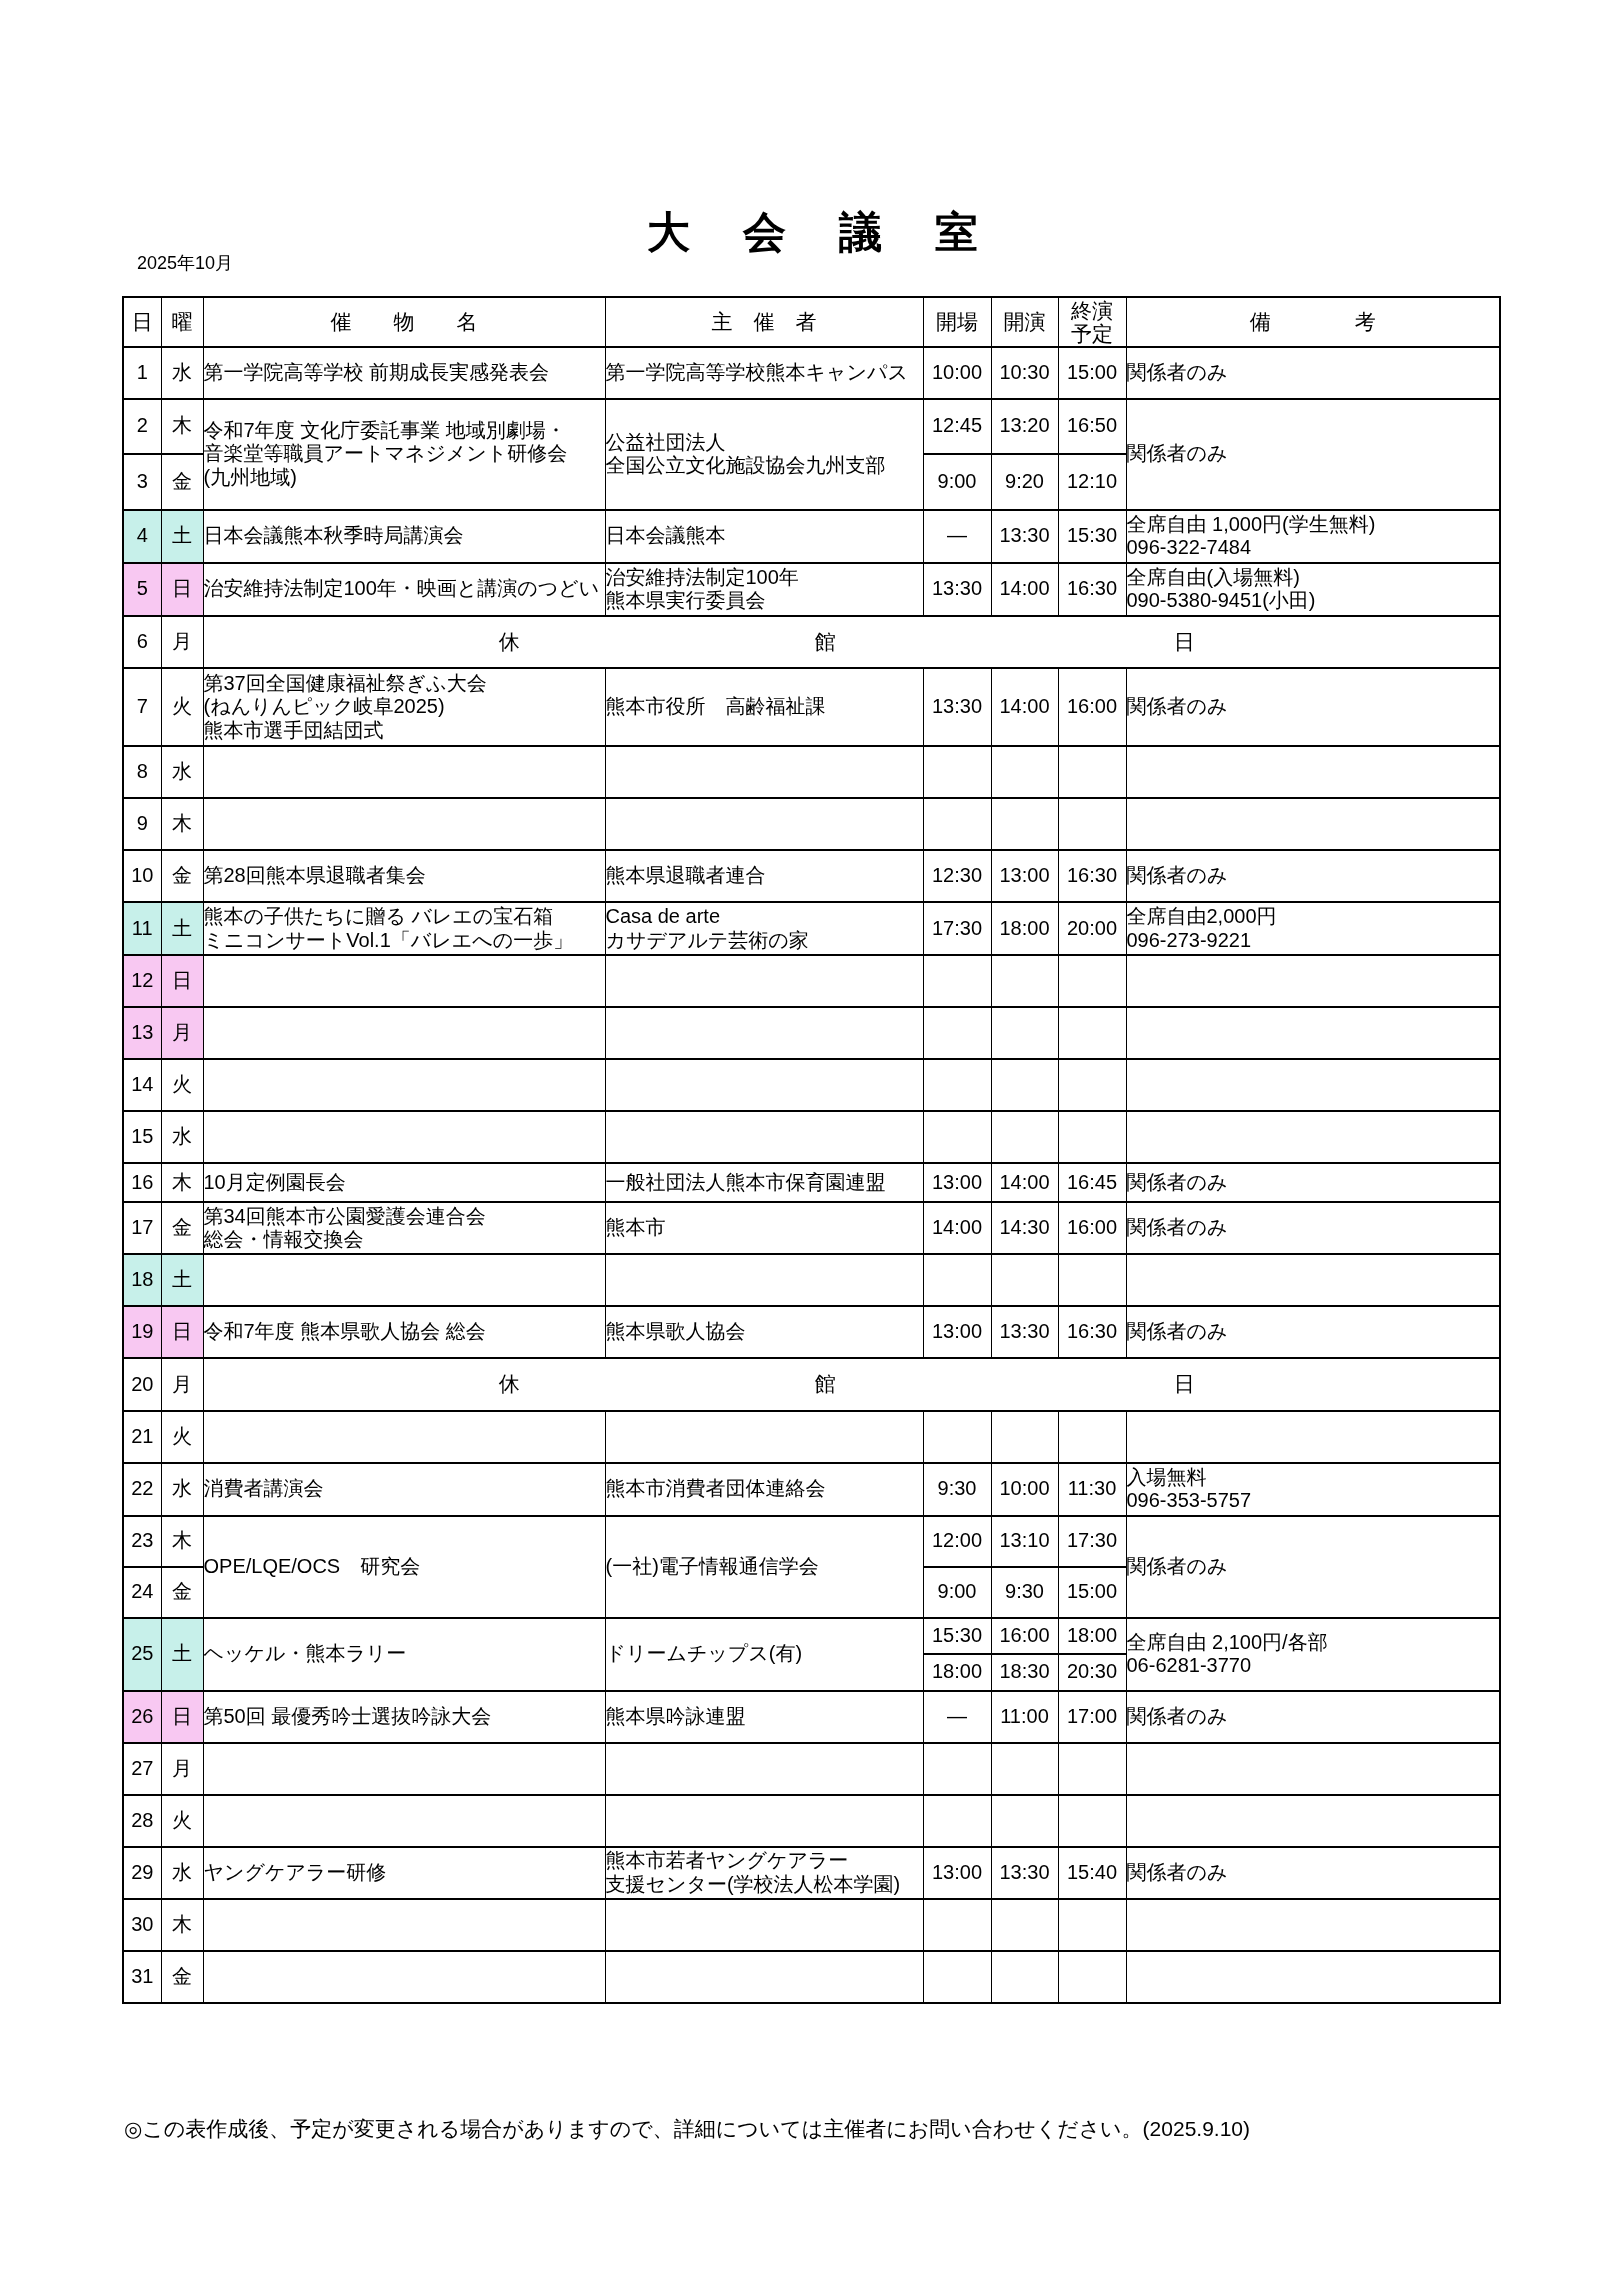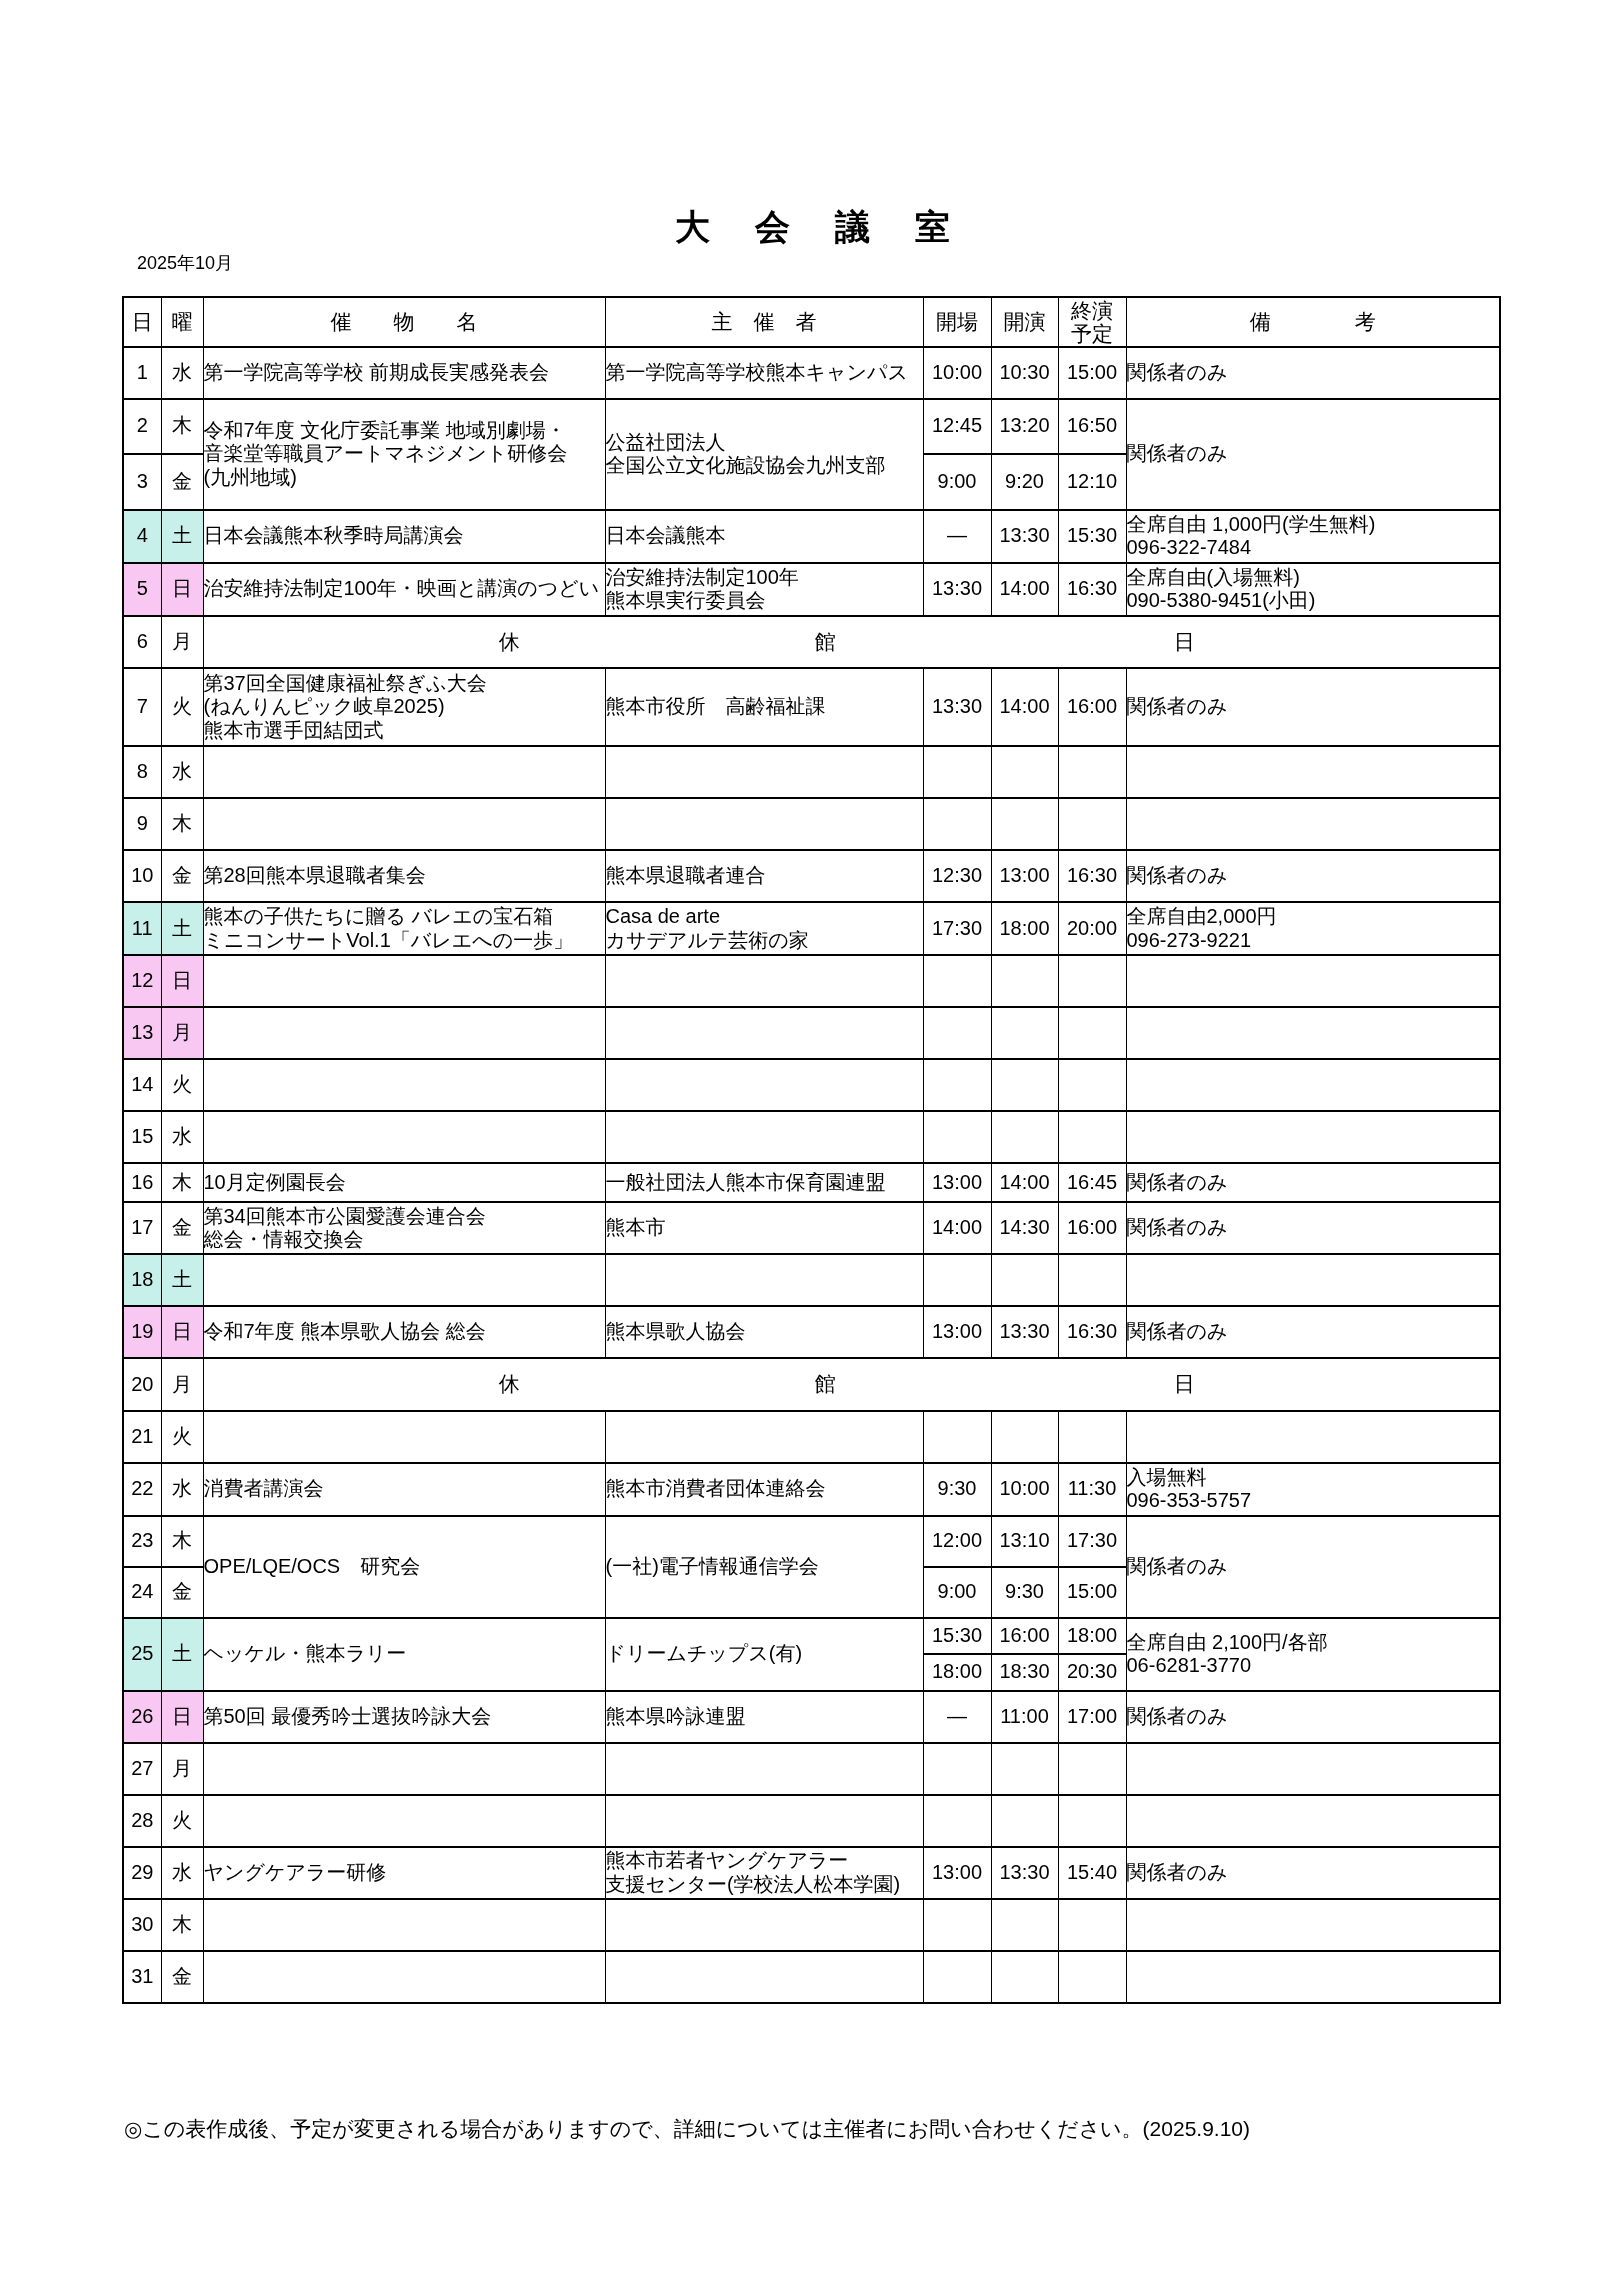--- a/index.html
+++ b/index.html
@@ -1,20 +1,20 @@
 <!DOCTYPE html>
 <html style="--sat-bg: #c7f0ea; --hol-bg: #f8c8f2; --line: #000000;font-size:13.5px"><head>
 <meta charset="utf-8">
 <style>
   html,body{margin:0;padding:0;background:#ffffff;}
   body{width:1617px;height:2295px;position:relative;
        font-family:"Liberation Sans","DejaVu Sans",sans-serif;color:#000;}
   .sheet{position:absolute;inset:0;background:#fff;}
   .title{position:absolute;top:204px;left:122px;width:1386px;text-align:center;
-         font-size:35px;font-weight:bold;letter-spacing:5px;white-space:nowrap;}
+         font-size:43px;font-weight:bold;letter-spacing:5px;white-space:nowrap;}
   .month{position:absolute;top:251px;left:137px;font-size:18px;}
   #sched{position:absolute;top:296px;left:122px;border-collapse:collapse;
          table-layout:fixed;border:2.5px solid var(--line,#000);}
   #sched td,#sched th{border:1.7px solid var(--line,#000);
          border-top-width:2.5px;border-bottom-width:2.5px;
          font-weight:normal;font-size:20px;line-height:23.6px;
          vertical-align:middle;padding:0.8px 0;overflow:hidden;}
   #sched thead th{font-size:21px;white-space:pre-line;text-align:center;line-height:23px;}
   .c-center{text-align:center;}
   .c-left{text-align:left;padding:0.8px 5px;white-space:pre-line;}

